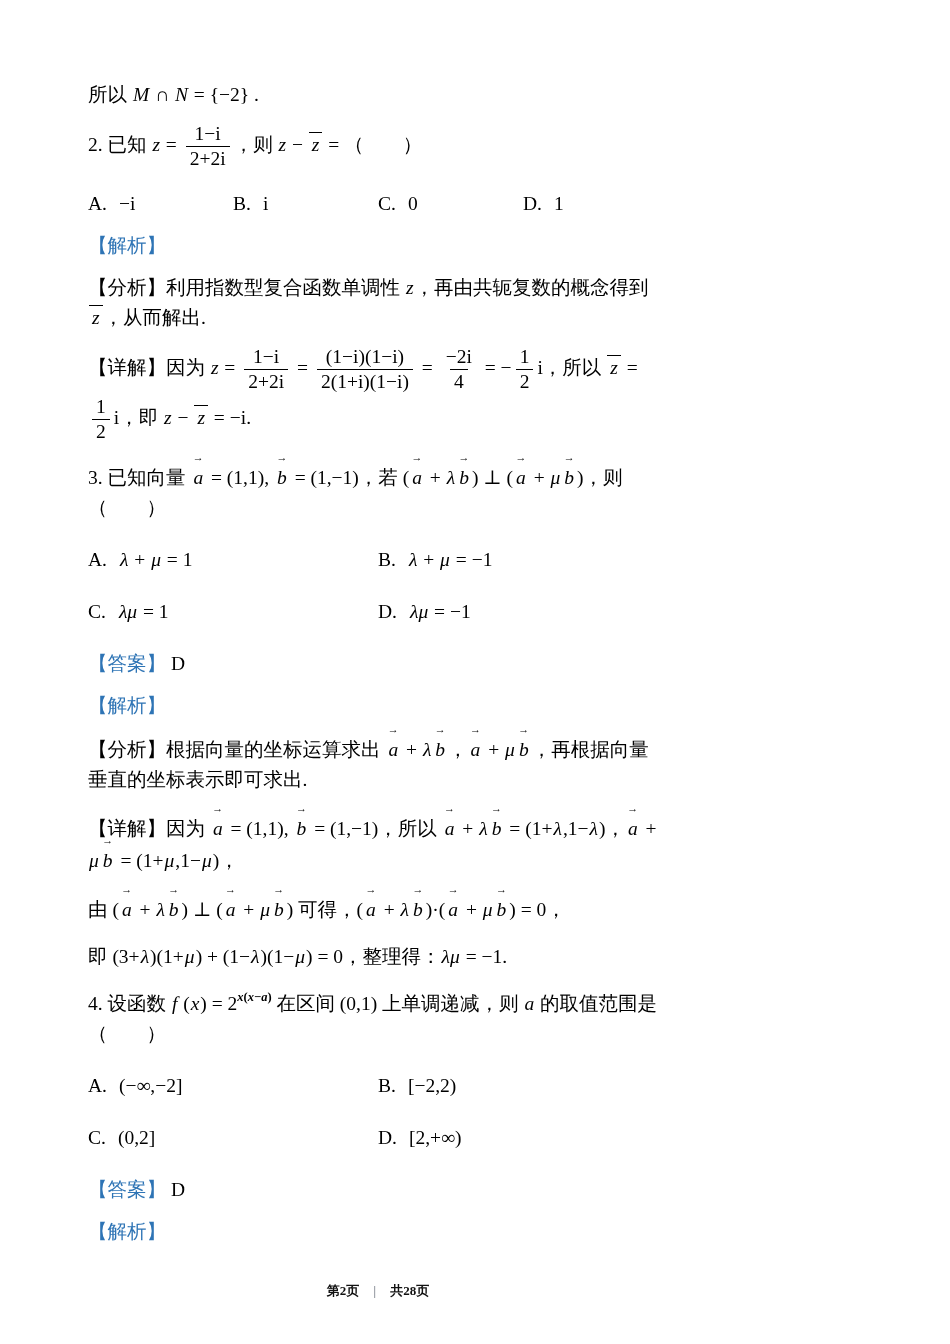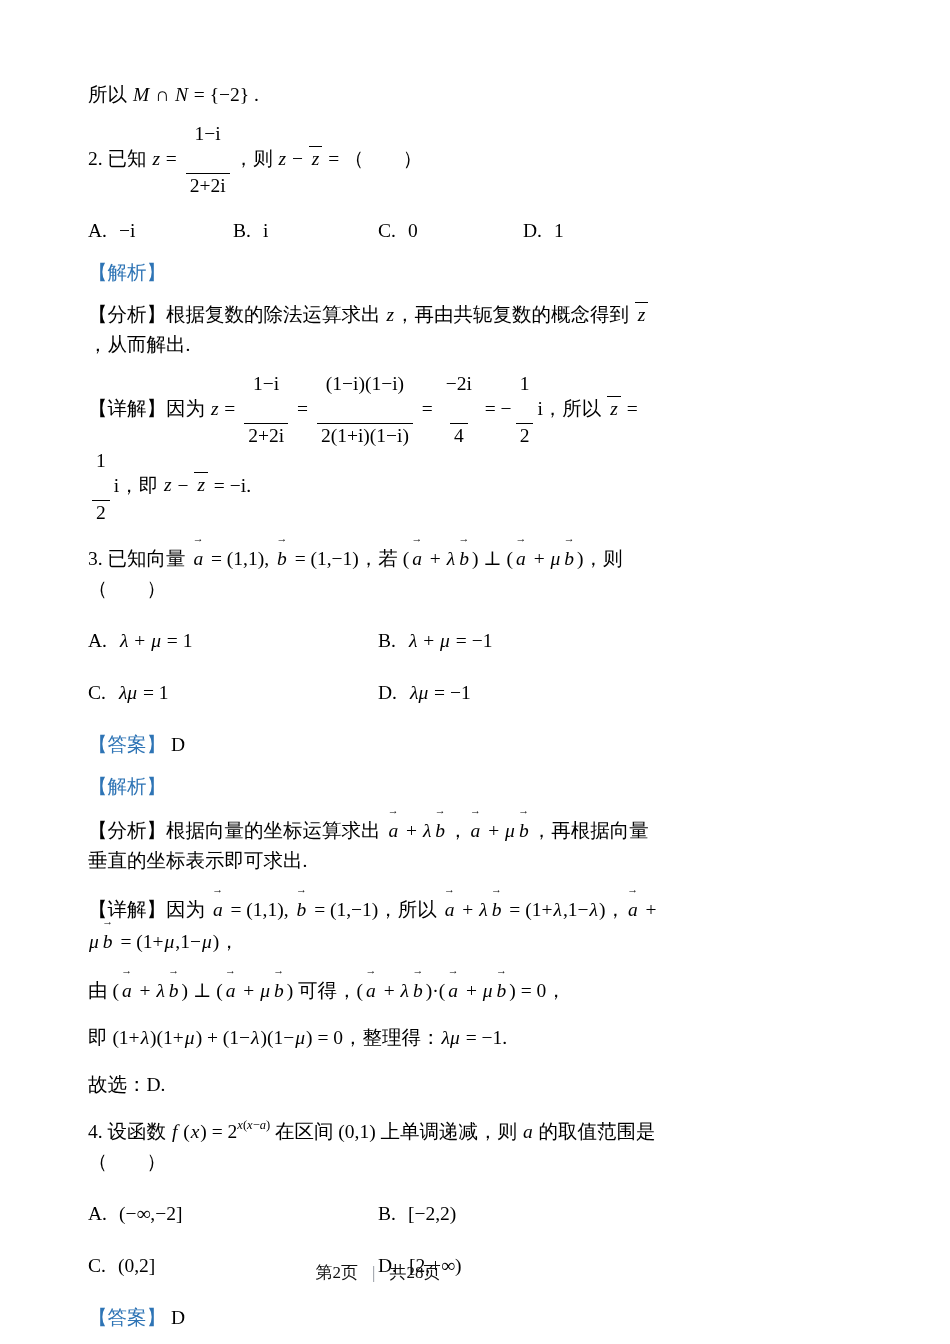--- a/index.html
+++ b/index.html
@@ -68,38 +68,39 @@
     font-style:normal;
     line-height:1;
   }
   .frac{
     display:inline-flex;
     flex-direction:column;
     align-items:center;
     vertical-align:middle;
     margin:0 4px;
     line-height:1.25;
-    gap:27px;
   }
   .frac .num,.frac .den{display:block;text-align:center;padding:0 4px;}
   .frac .den{border-top:1.3px solid #000;}
   .sup{
     font-size:12.5px;
     vertical-align:9px;
     line-height:0;
+    font-weight:bold;
   }
   .sup .mi{padding:0;}
 
   .footer{
     position:absolute;
     left:0;right:0;
-    bottom:60px;
+    bottom:44px;
     text-align:center;
-    font-size:17px;
+    font-size:13px;
     color:#111;
+    font-weight:bold;
   }
   .footer .sep{
     color:var(--sep-gray);
     margin:0 14px;
   }
 </style>
 </head>
 <body>
 
 <div class="page">
@@ -126,21 +127,21 @@
     </div>
     <div class="option">
       <span class="opt-label">D.</span>
       <span class="opt-body"><span class="t">1</span></span>
     </div>
   </div>
 
   <div class="para">
     <span class="tag">【解析】</span>
   </div>
-  <div class="para"><span class="t">【分析】根据复数的除法运算求出 </span><span class="mi">z</span><span class="t">，再由共轭复数的概念得到 </span><span class="bar">z</span><span class="t">，从而解出.</span></div>
+  <div class="para"><span class="t">【分析】利用指数型复合函数单调性 </span><span class="mi">z</span><span class="t">，再由共轭复数的概念得到 </span><span class="bar">z</span><span class="t">，从而解出.</span></div>
   <div class="para nowrap mb-md"><span class="t">【详解】因为 </span><span class="mi">z</span><span class="t"> = </span><span class="frac">
         <span class="num"><span class="t">1−i</span></span>
         <span class="den"><span class="t">2+2i</span></span>
       </span><span class="t"> = </span><span class="frac">
         <span class="num"><span class="t">(1−i)(1−i)</span></span>
         <span class="den"><span class="t">2(1+i)(1−i)</span></span>
       </span><span class="t"> = </span><span class="frac">
         <span class="num"><span class="t">−2i</span></span>
         <span class="den"><span class="t">4</span></span>
       </span><span class="t"> = −</span><span class="frac">
@@ -176,22 +177,21 @@
 
   <div class="para">
     <span class="tag">【答案】</span><span class="ans-val">D</span>
   </div>
   <div class="para">
     <span class="tag">【解析】</span>
   </div>
   <div class="para mb-md"><span class="t">【分析】根据向量的坐标运算求出 </span><span class="vec"><span class="arr">→</span><span class="vbase">a</span></span><span class="t"> + </span><span class="mi">λ</span><span class="vec"><span class="arr">→</span><span class="vbase">b</span></span><span class="t">，</span><span class="vec"><span class="arr">→</span><span class="vbase">a</span></span><span class="t"> + </span><span class="mi">μ</span><span class="vec"><span class="arr">→</span><span class="vbase">b</span></span><span class="t">，再根据向量垂直的坐标表示即可求出.</span></div>
   <div class="para mb-md"><span class="t">【详解】因为 </span><span class="vec"><span class="arr">→</span><span class="vbase">a</span></span><span class="t"> = (1,1), </span><span class="vec"><span class="arr">→</span><span class="vbase">b</span></span><span class="t"> = (1,−1)，所以 </span><span class="vec"><span class="arr">→</span><span class="vbase">a</span></span><span class="t"> + </span><span class="mi">λ</span><span class="vec"><span class="arr">→</span><span class="vbase">b</span></span><span class="t"> = (1+</span><span class="mi">λ</span><span class="t">,1−</span><span class="mi">λ</span><span class="t">)，</span><span class="vec"><span class="arr">→</span><span class="vbase">a</span></span><span class="t"> + </span><span class="mi">μ</span><span class="vec"><span class="arr">→</span><span class="vbase">b</span></span><span class="t"> = (1+</span><span class="mi">μ</span><span class="t">,1−</span><span class="mi">μ</span><span class="t">)，</span></div>
   <div class="para mb-md"><span class="t">由 (</span><span class="vec"><span class="arr">→</span><span class="vbase">a</span></span><span class="t"> + </span><span class="mi">λ</span><span class="vec"><span class="arr">→</span><span class="vbase">b</span></span><span class="t">) ⊥ (</span><span class="vec"><span class="arr">→</span><span class="vbase">a</span></span><span class="t"> + </span><span class="mi">μ</span><span class="vec"><span class="arr">→</span><span class="vbase">b</span></span><span class="t">) 可得，(</span><span class="vec"><span class="arr">→</span><span class="vbase">a</span></span><span class="t"> + </span><span class="mi">λ</span><span class="vec"><span class="arr">→</span><span class="vbase">b</span></span><span class="t">)·(</span><span class="vec"><span class="arr">→</span><span class="vbase">a</span></span><span class="t"> + </span><span class="mi">μ</span><span class="vec"><span class="arr">→</span><span class="vbase">b</span></span><span class="t">) = 0，</span></div>
-  <div class="para mb-md"><span class="t">即 (1+</span><span class="mi">λ</span><span class="t">)(1+</span><span class="mi">μ</span><span class="t">) + (1−</span><span class="mi">λ</span><span class="t">)(1−</span><span class="mi">μ</span><span class="t">) = 0，整理得：</span><span class="mi">λμ</span><span class="t"> = −1.</span></div>
-  <div class="para mb-md"><span class="t">故选：D.</span></div>
+  <div class="para mb-md"><span class="t">即 (3+</span><span class="mi">λ</span><span class="t">)(1+</span><span class="mi">μ</span><span class="t">) + (1−</span><span class="mi">λ</span><span class="t">)(1−</span><span class="mi">μ</span><span class="t">) = 0，整理得：</span><span class="mi">λμ</span><span class="t"> = −1.</span></div>
 
   <div class="para mb-lg"><span class="t">4. 设函数 </span><span class="mi">f</span><span class="t"> (</span><span class="mi">x</span><span class="t">) = 2</span><span class="sup"><span class="mi">x</span><span class="t">(</span><span class="mi">x</span><span class="t">−</span><span class="mi">a</span><span class="t">)</span></span><span class="t"> 在区间 (0,1) 上单调递减，则 </span><span class="mi">a</span><span class="t"> 的取值范围是（　　）</span></div>
 
   <div class="para options cols2 mb-lg">
     <div class="option">
       <span class="opt-label">A.</span>
       <span class="opt-body"><span class="t">(−∞,−2]</span></span>
     </div>
     <div class="option">
       <span class="opt-label">B.</span>

